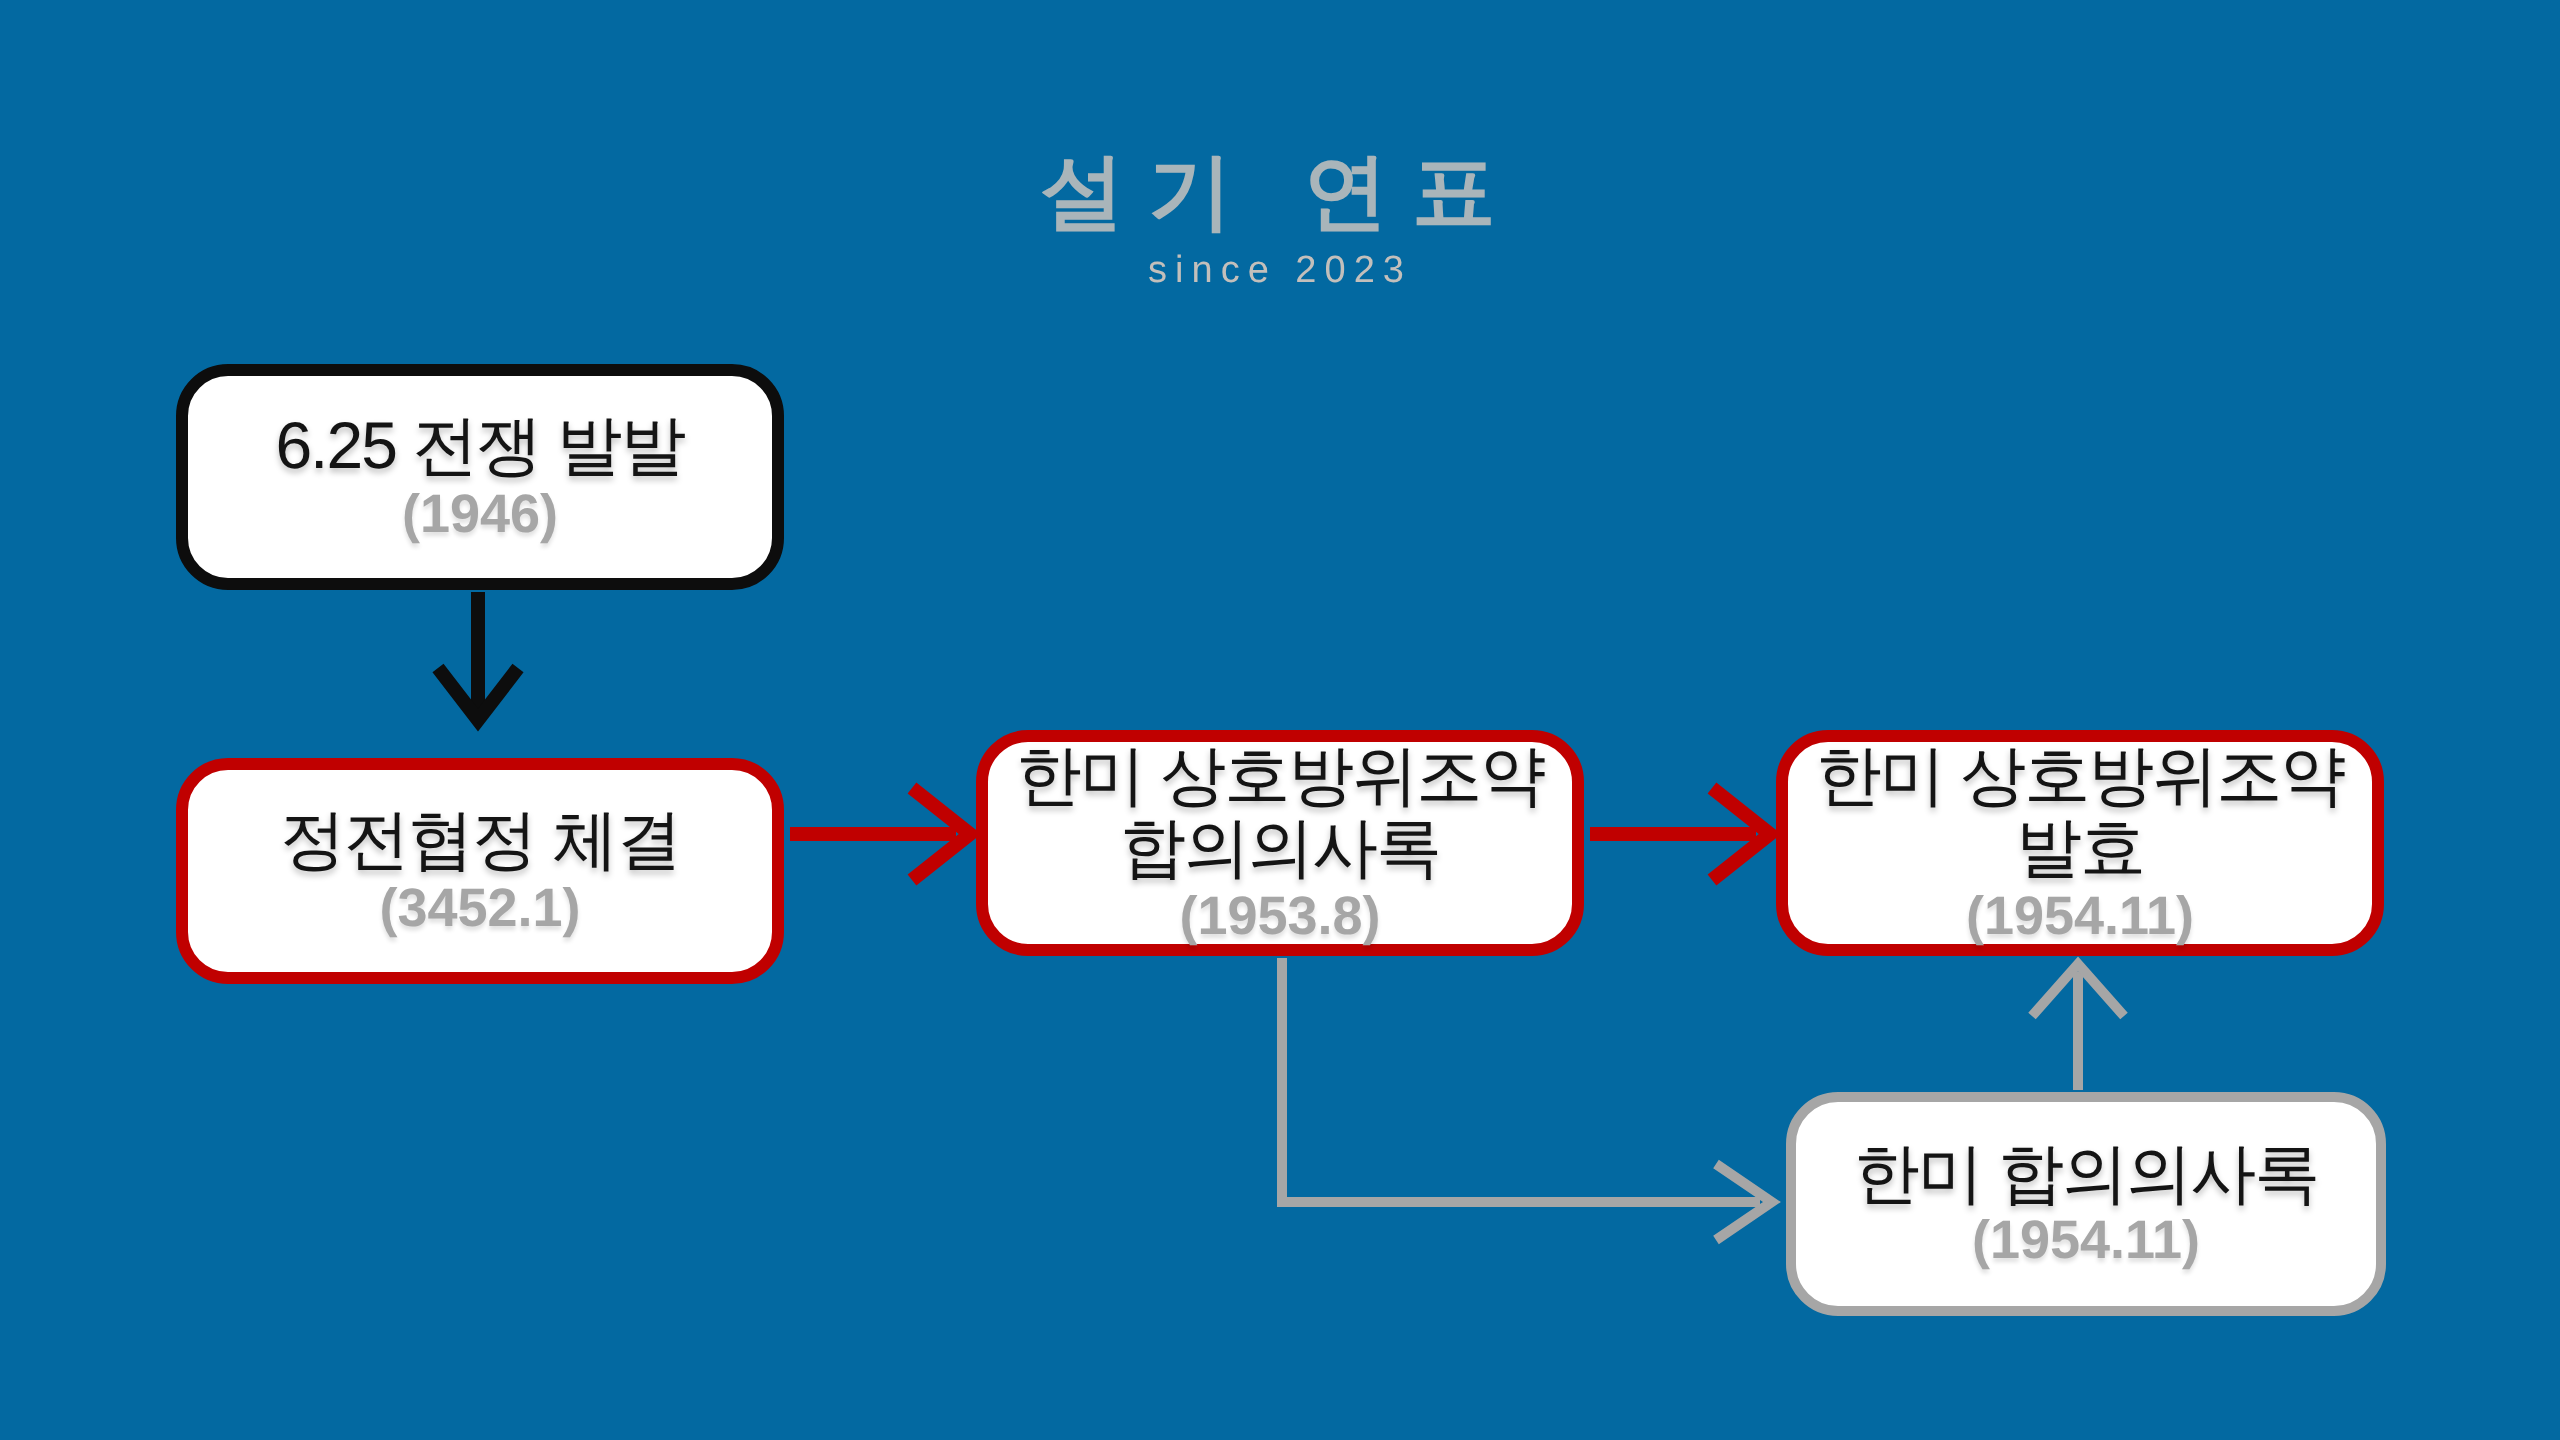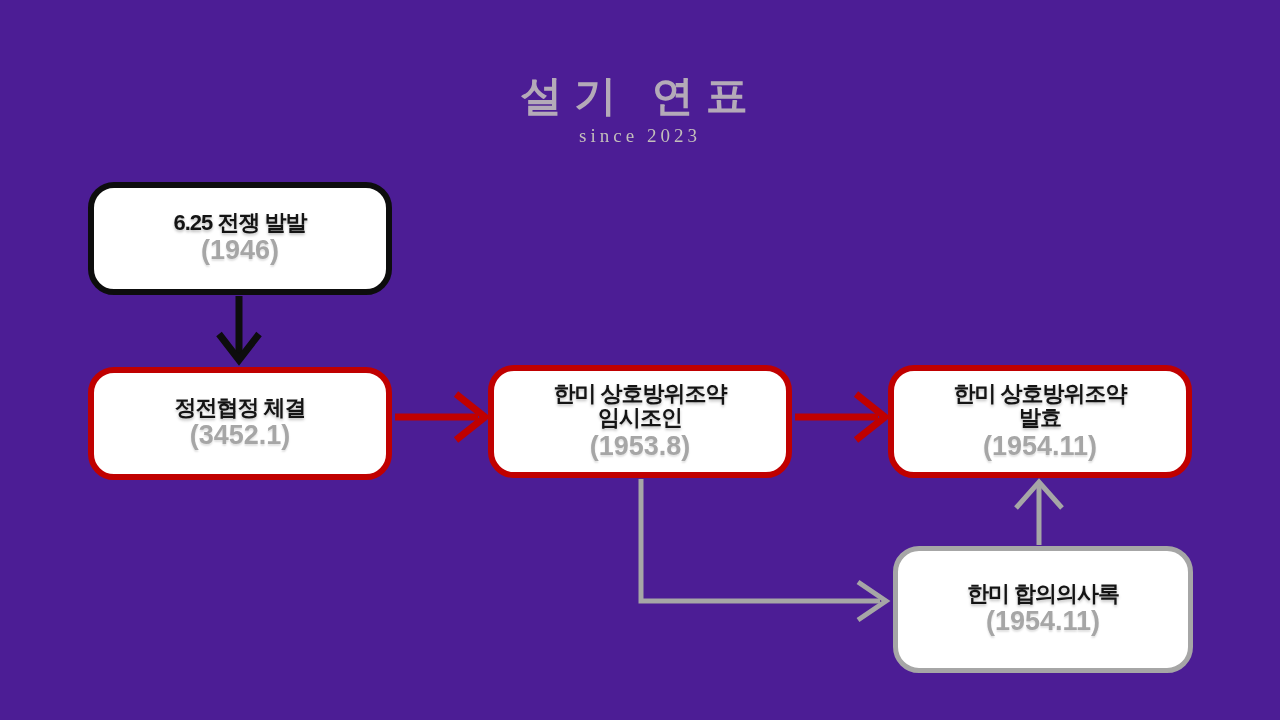--- a/index.html
+++ b/index.html
@@ -1,38 +1,38 @@
 <!DOCTYPE html>
 <html><head>
 <meta charset="utf-8">
 <style>
   html,body{margin:0;padding:0;background:#ffffff;}
   body{font-family:"Liberation Sans", sans-serif;}
-  .stage{position:relative;width:1280px;height:720px;background:#4c1d95;overflow:hidden;}
+  .stage{position:relative;width:1280px;height:720px;background:#0369a1;overflow:hidden;}
 
   
   .watermark{position:absolute;top:68px;left:0;right:0;text-align:center;user-select:none;}
   .watermark-title{font-size:42px;font-weight:700;letter-spacing:12px;color:#c7c3bf;opacity:.85;}
-  .watermark-sub{font-size:19px;font-weight:400;letter-spacing:4px;color:#c3bfbb;margin-top:1px;font-family:Liberation Serif, serif;}
+  .watermark-sub{font-size:19px;font-weight:400;letter-spacing:4px;color:#c3bfbb;margin-top:1px;}
 
   
   .node{position:absolute;box-sizing:border-box;background:#ffffff;border-radius:26px;
         display:flex;flex-direction:column;align-items:center;justify-content:center;
         text-align:center;padding:2px 4px;}
   .node-black{border:6px solid #0d0d0d;}
   .node-red{border:6px solid #c00000;}
   .node-gray{border:5px solid #a6a6a6;}
 
   .n1{left:88px;top:182px;width:304px;height:113px;}
-  .n2{left:88px;top:367px;width:304px;height:113px;}
+  .n2{left:88px;top:379px;width:304px;height:113px;}
   .n3{left:488px;top:365px;width:304px;height:113px;}
   .n4{left:888px;top:365px;width:304px;height:113px;}
-  .n5{left:893px;top:546px;width:300px;height:127px;}
+  .n5{left:893px;top:546px;width:300px;height:112px;}
 
-  .node-title{font-size:22px;font-weight:700;color:#141414;line-height:1.1;white-space:nowrap;
+  .node-title{font-size:33px;font-weight:400;color:#141414;line-height:1.1;white-space:nowrap;
               letter-spacing:-1px;text-shadow:0 2px 3px rgba(0,0,0,.25);}
   .node-year{font-size:27px;font-weight:700;color:#a6a6a6;line-height:1.12;
              text-shadow:0 2px 2px rgba(0,0,0,.12);}
 
   
   .arrows{position:absolute;left:0;top:0;width:1280px;height:720px;pointer-events:none;}
 </style>
 </head>
 <body>
 
@@ -76,21 +76,21 @@
     <div class="node-year">(1946)</div>
   </div>
 
   <div class="node node-red n2">
     <div class="node-title">정전협정 체결</div>
     <div class="node-year">(3452.1)</div>
   </div>
 
   <div class="node node-red n3">
     <div class="node-title">한미 상호방위조약</div>
-    <div class="node-title">임시조인</div>
+    <div class="node-title">합의의사록</div>
     <div class="node-year">(1953.8)</div>
   </div>
 
   <div class="node node-red n4">
     <div class="node-title">한미 상호방위조약</div>
     <div class="node-title">발효</div>
     <div class="node-year">(1954.11)</div>
   </div>
 
   <div class="node node-gray n5">

